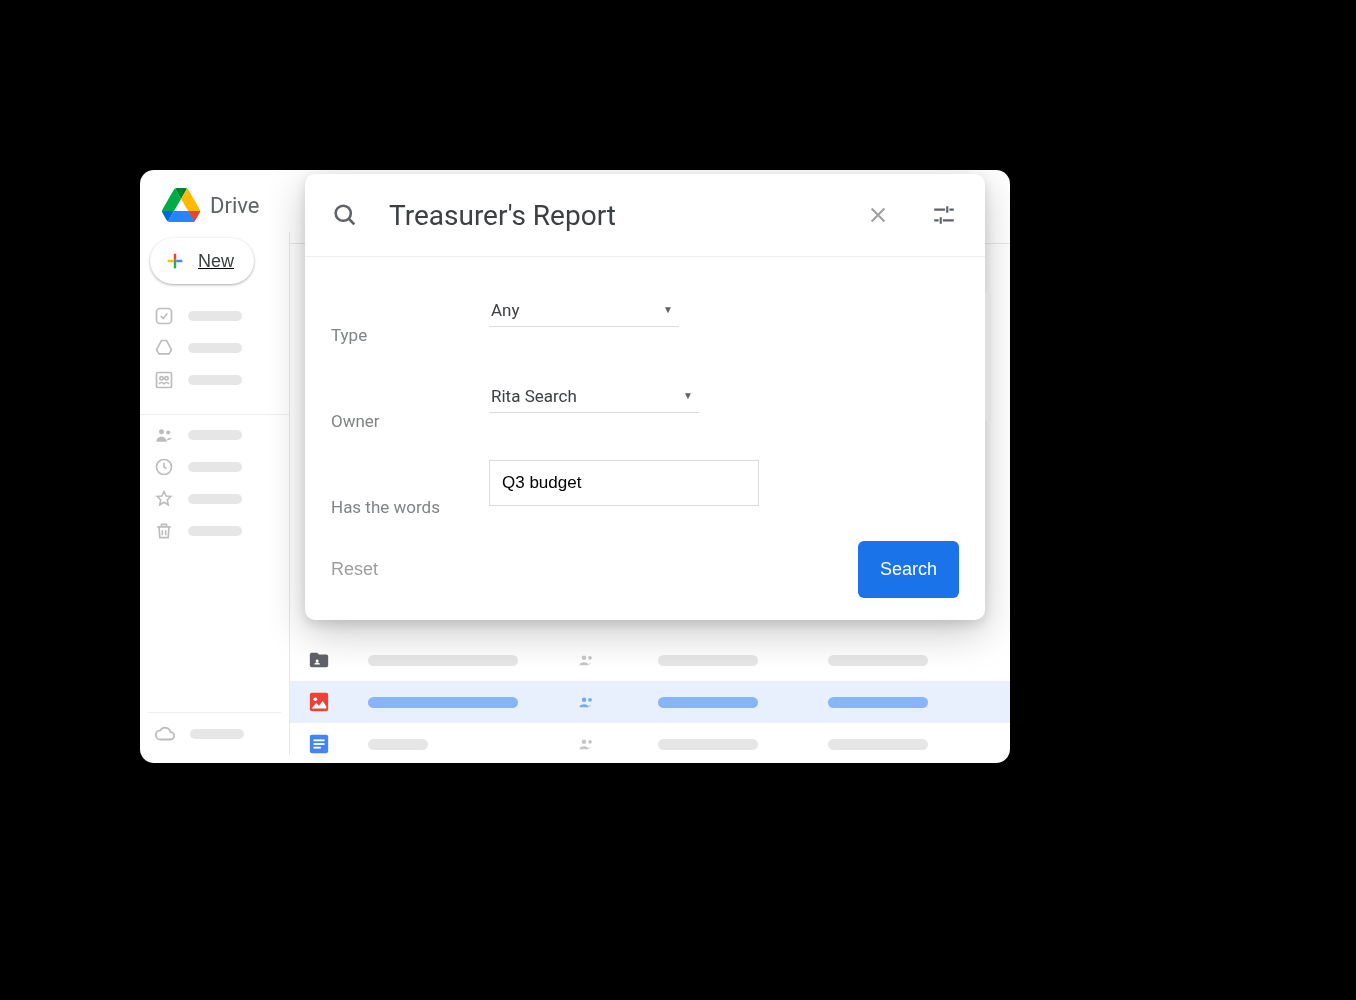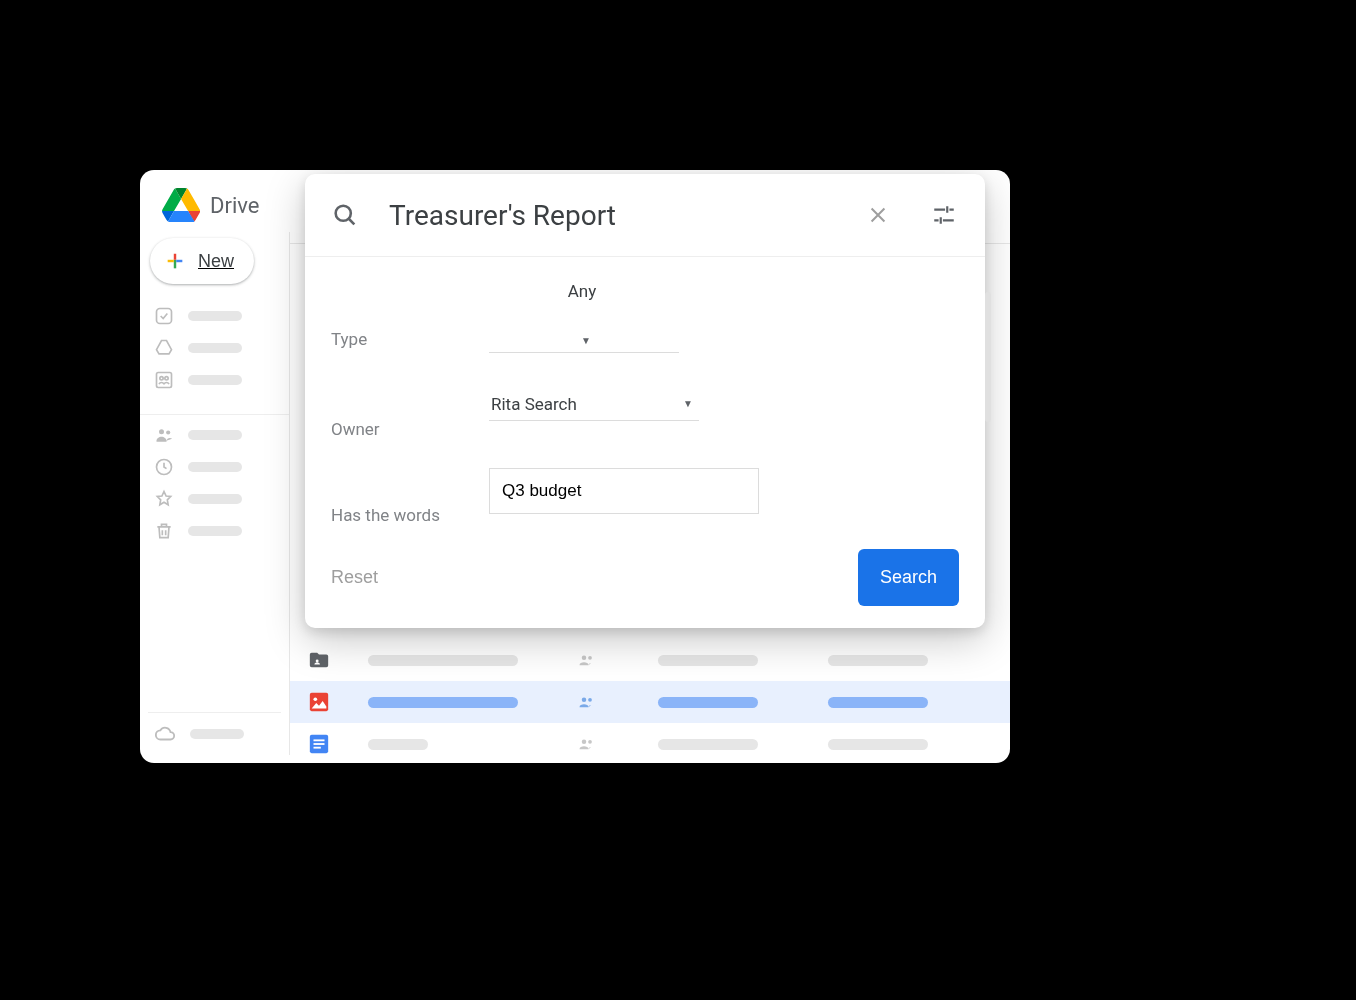--- a/index.html
+++ b/index.html
@@ -400,21 +400,21 @@
     <button class="tune-btn">
       <svg viewBox="0 0 24 24" fill="currentColor">
           <path d="M3 6h10v2H3zM17 6h4v2h-4zM14 4h2v6h-2zM3 16h4v2H3zM11 16h10v2H11zM8 14h2v6H8z"></path>
         </svg>
     </button>
   </div>
   <hr class="sp-divider">
   <div class="sp-body">
     <div class="form-row">
       <div class="label">Type</div>
-      <div class="dd" style="min-width:190px;flex-direction:column;">
+      <div class="dd" style="min-width:190px;">
         <span>Any</span>
         <span class="caret">▼</span>
       </div>
     </div>
     <div class="form-row">
       <div class="label">Owner</div>
       <div class="dd" style="min-width:210px;">
         <span>Rita Search</span>
         <span class="caret">▼</span>
       </div>

